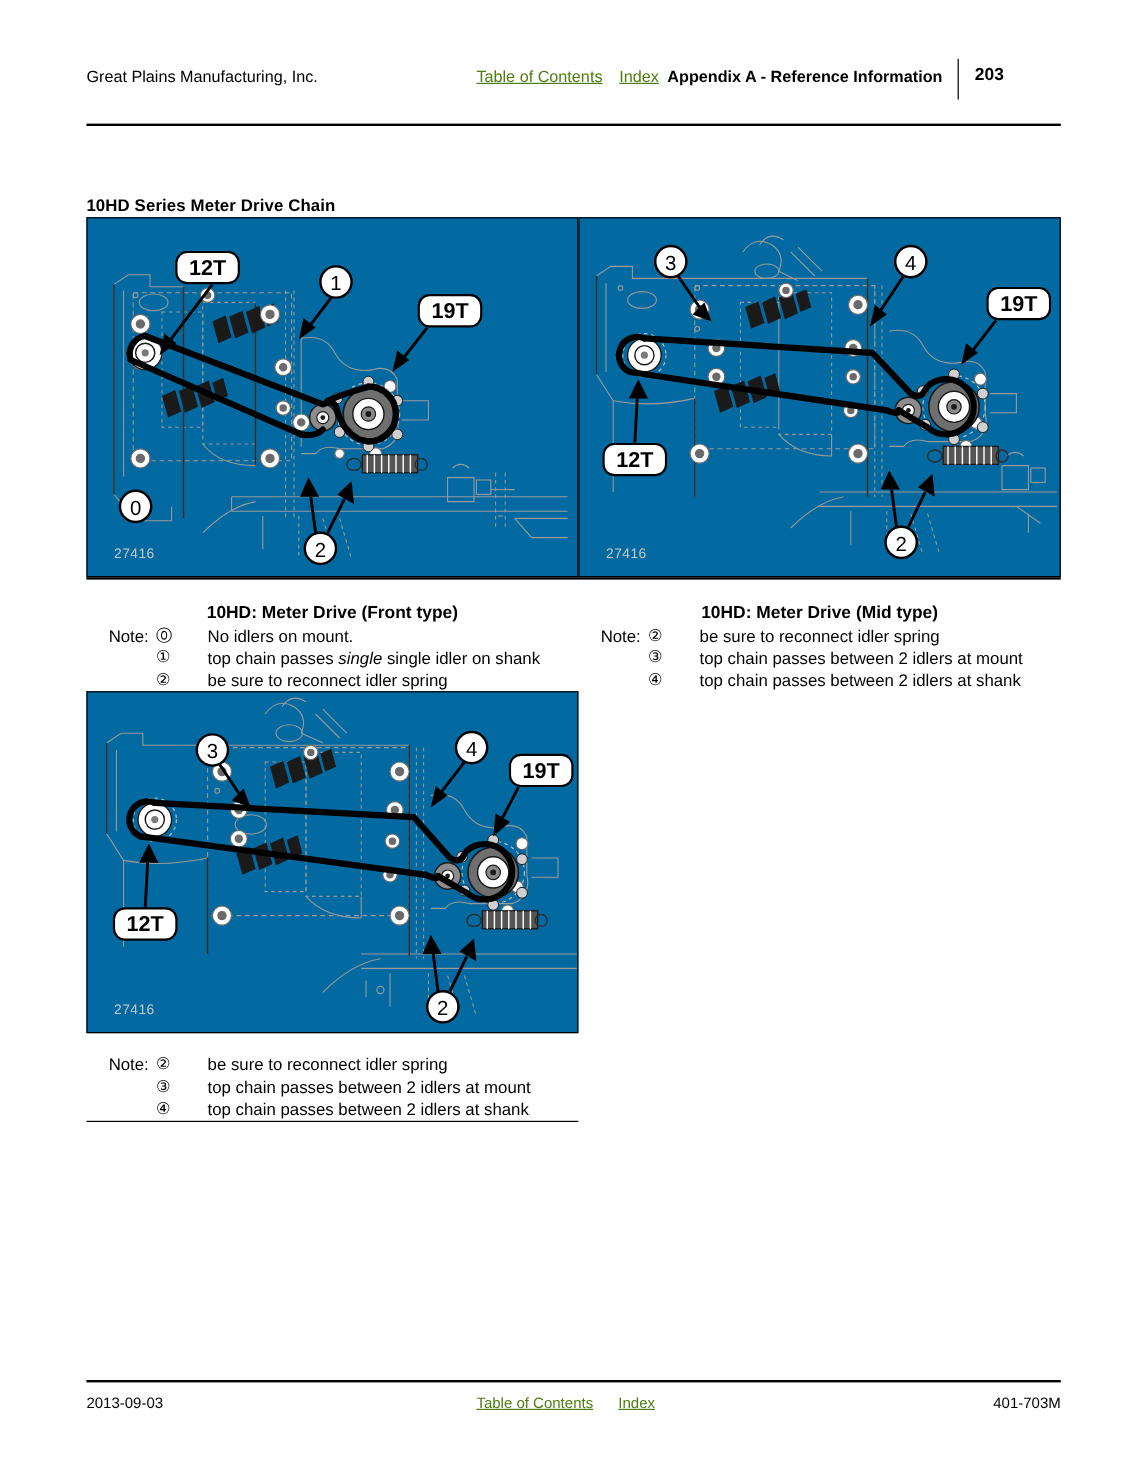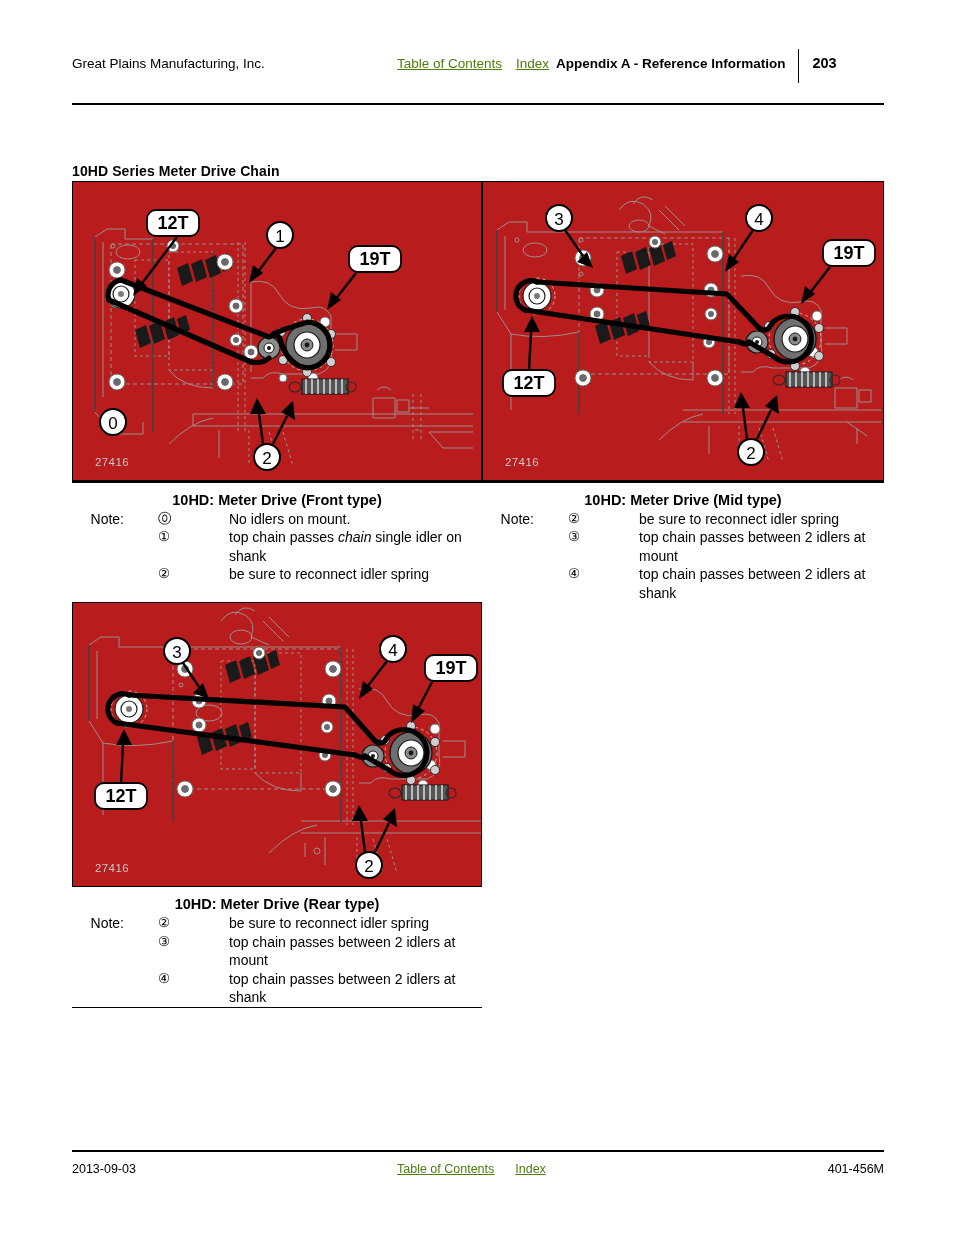--- a/index.html
+++ b/index.html
@@ -108,55 +108,54 @@
   }
   .cell-left { width: 410px; }
   .cell-right { width: 402px; }
 
   .figbox {
     box-sizing: border-box;
     border: 1.4px solid #000;
     height: 300px;
     position: relative;
     overflow: hidden;
-    background: #b91c1c;
+    background: #0369a1;
   }
   .figbox.left  { width: 410px; border-right-width: 0.7px;}
   .figbox.right { width: 402px; }
   .figbox.wide  { width: 410px; }
 
   .row-rule {
     width: 812px;
     height: 1.6px;
     background: #000;
   }
   .row-rule.half { width: 410px; }
 
   
   .capblock {
     box-sizing: border-box;
-    padding-top: 6px;
+    padding-top: 17px;
   }
   .capblock.left  { width: 410px; }
   .capblock.right { width: 402px; }
 
   .cap-title {
     text-align: center;
     font-weight: bold;
     font-size: 14.5px;
     padding: 3px 0 2px 0;
   }
   .note-table {
     font-size: 14px;
     line-height: 18.5px;
   }
   .note-line {
     display: flex;
     align-items: flex-start;
-    gap: 28px;
   }
   .note-label {
     width: 52px;
     flex: none;
     text-align: right;
     padding-right: 6px;
   }
   .note-marker {
     width: 19px;
     flex: none;
@@ -604,21 +603,21 @@
         <div class="cap-title">10HD: Meter Drive (Front type)</div>
         <div class="note-table">
           <div class="note-line">
             <span class="note-label">Note:</span>
             <span class="note-marker">⓪</span>
             <span class="note-text">No idlers on mount.</span>
           </div>
           <div class="note-line">
             <span class="note-label"></span>
             <span class="note-marker">①</span>
-            <span class="note-text"><span>top chain passes </span><em>chain</em><span> single idler on shank</span></span>
+            <span class="note-text"><span>top chain passes </span><em>single</em><span> single idler on shank</span></span>
           </div>
           <div class="note-line">
             <span class="note-label"></span>
             <span class="note-marker">②</span>
             <span class="note-text">be sure to reconnect idler spring</span>
           </div>
         </div>
       </div>
 
       <div class="capblock right">
@@ -819,21 +818,20 @@
               <path d="M322 205 L324 224 L310 216 Z" fill="#000"></path>
             </g>
           </svg>
           <div class="imgnum">27416</div>
         </div>
       </div>
     </div>
 
     <div class="row">
       <div class="capblock left">
-        <div class="cap-title">10HD: Meter Drive (Rear type)</div>
         <div class="note-table">
           <div class="note-line">
             <span class="note-label">Note:</span>
             <span class="note-marker">②</span>
             <span class="note-text">be sure to reconnect idler spring</span>
           </div>
           <div class="note-line">
             <span class="note-label"></span>
             <span class="note-marker">③</span>
             <span class="note-text">top chain passes between 2 idlers at mount</span>
@@ -851,16 +849,16 @@
   </div>
 
   <div class="footer-rule"></div>
   <div class="footer">
     <span class="ft-date">2013-09-03</span>
     <span class="ft-mid">
       <a class="lnk">Table of Contents</a>
       <span class="gap"></span>
       <a class="lnk">Index</a>
     </span>
-    <span class="ft-code">401-456M</span>
+    <span class="ft-code">401-703M</span>
   </div>
 
 </div>
 
 </body></html>

